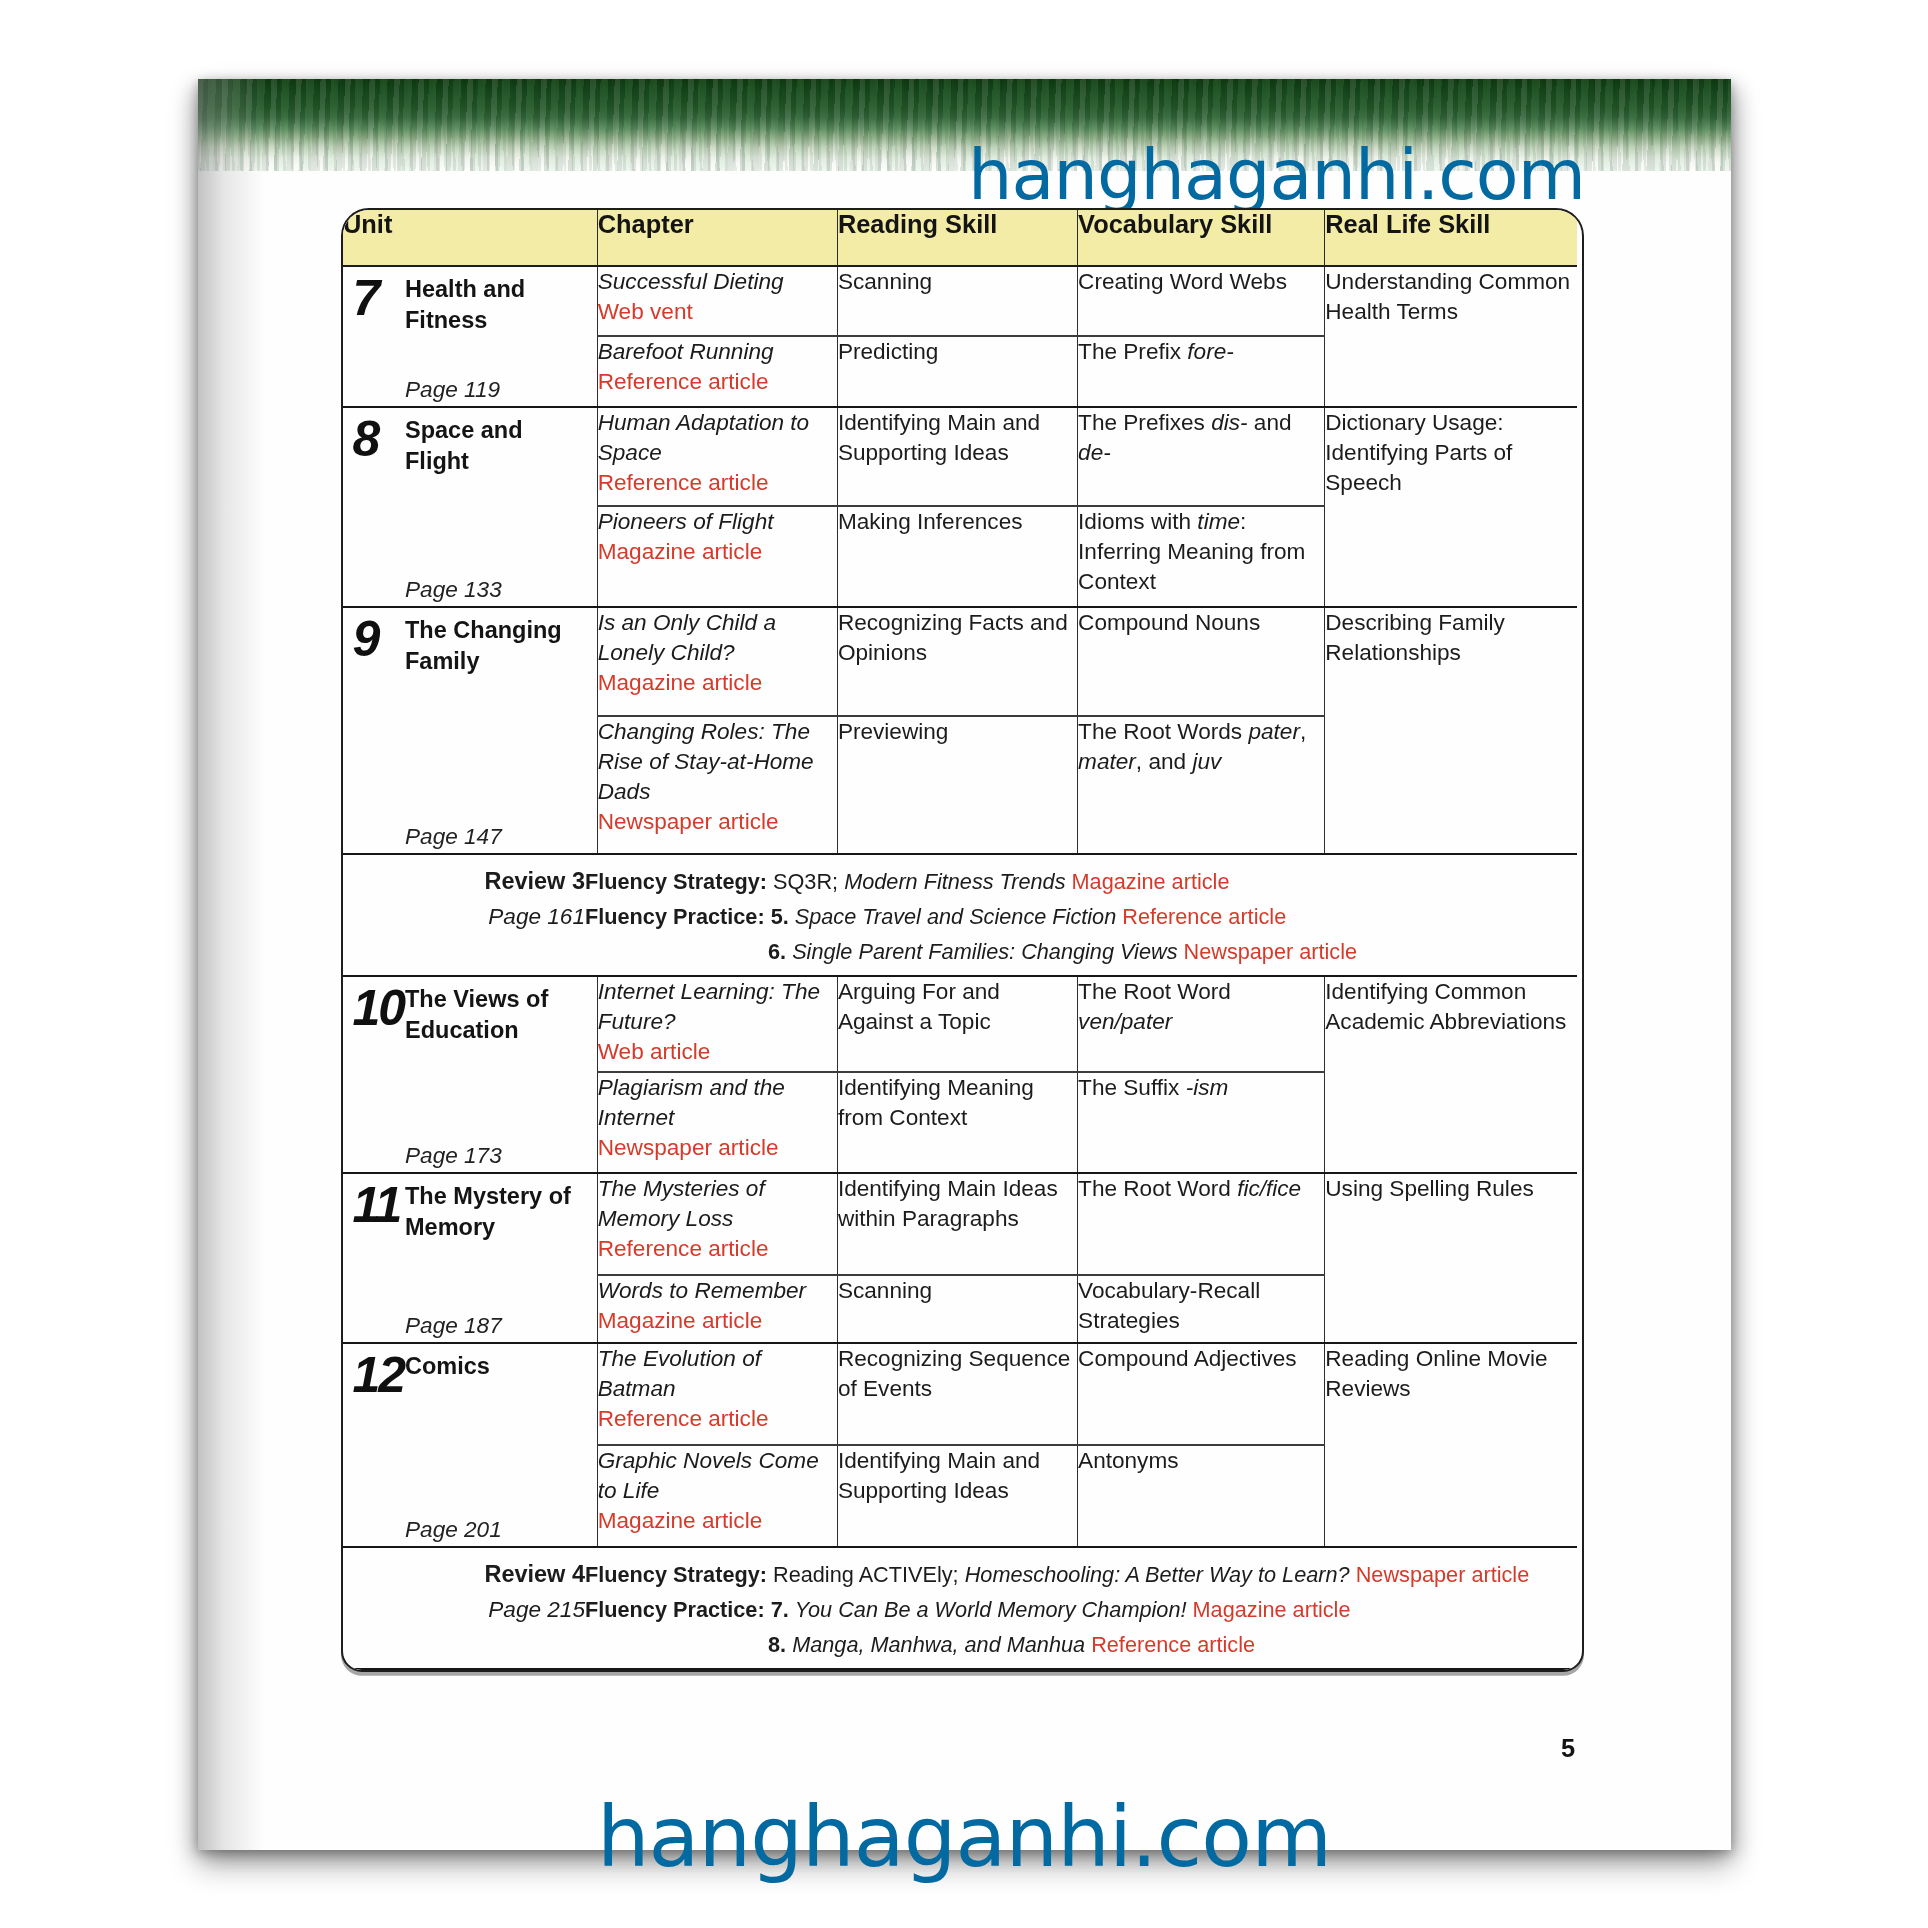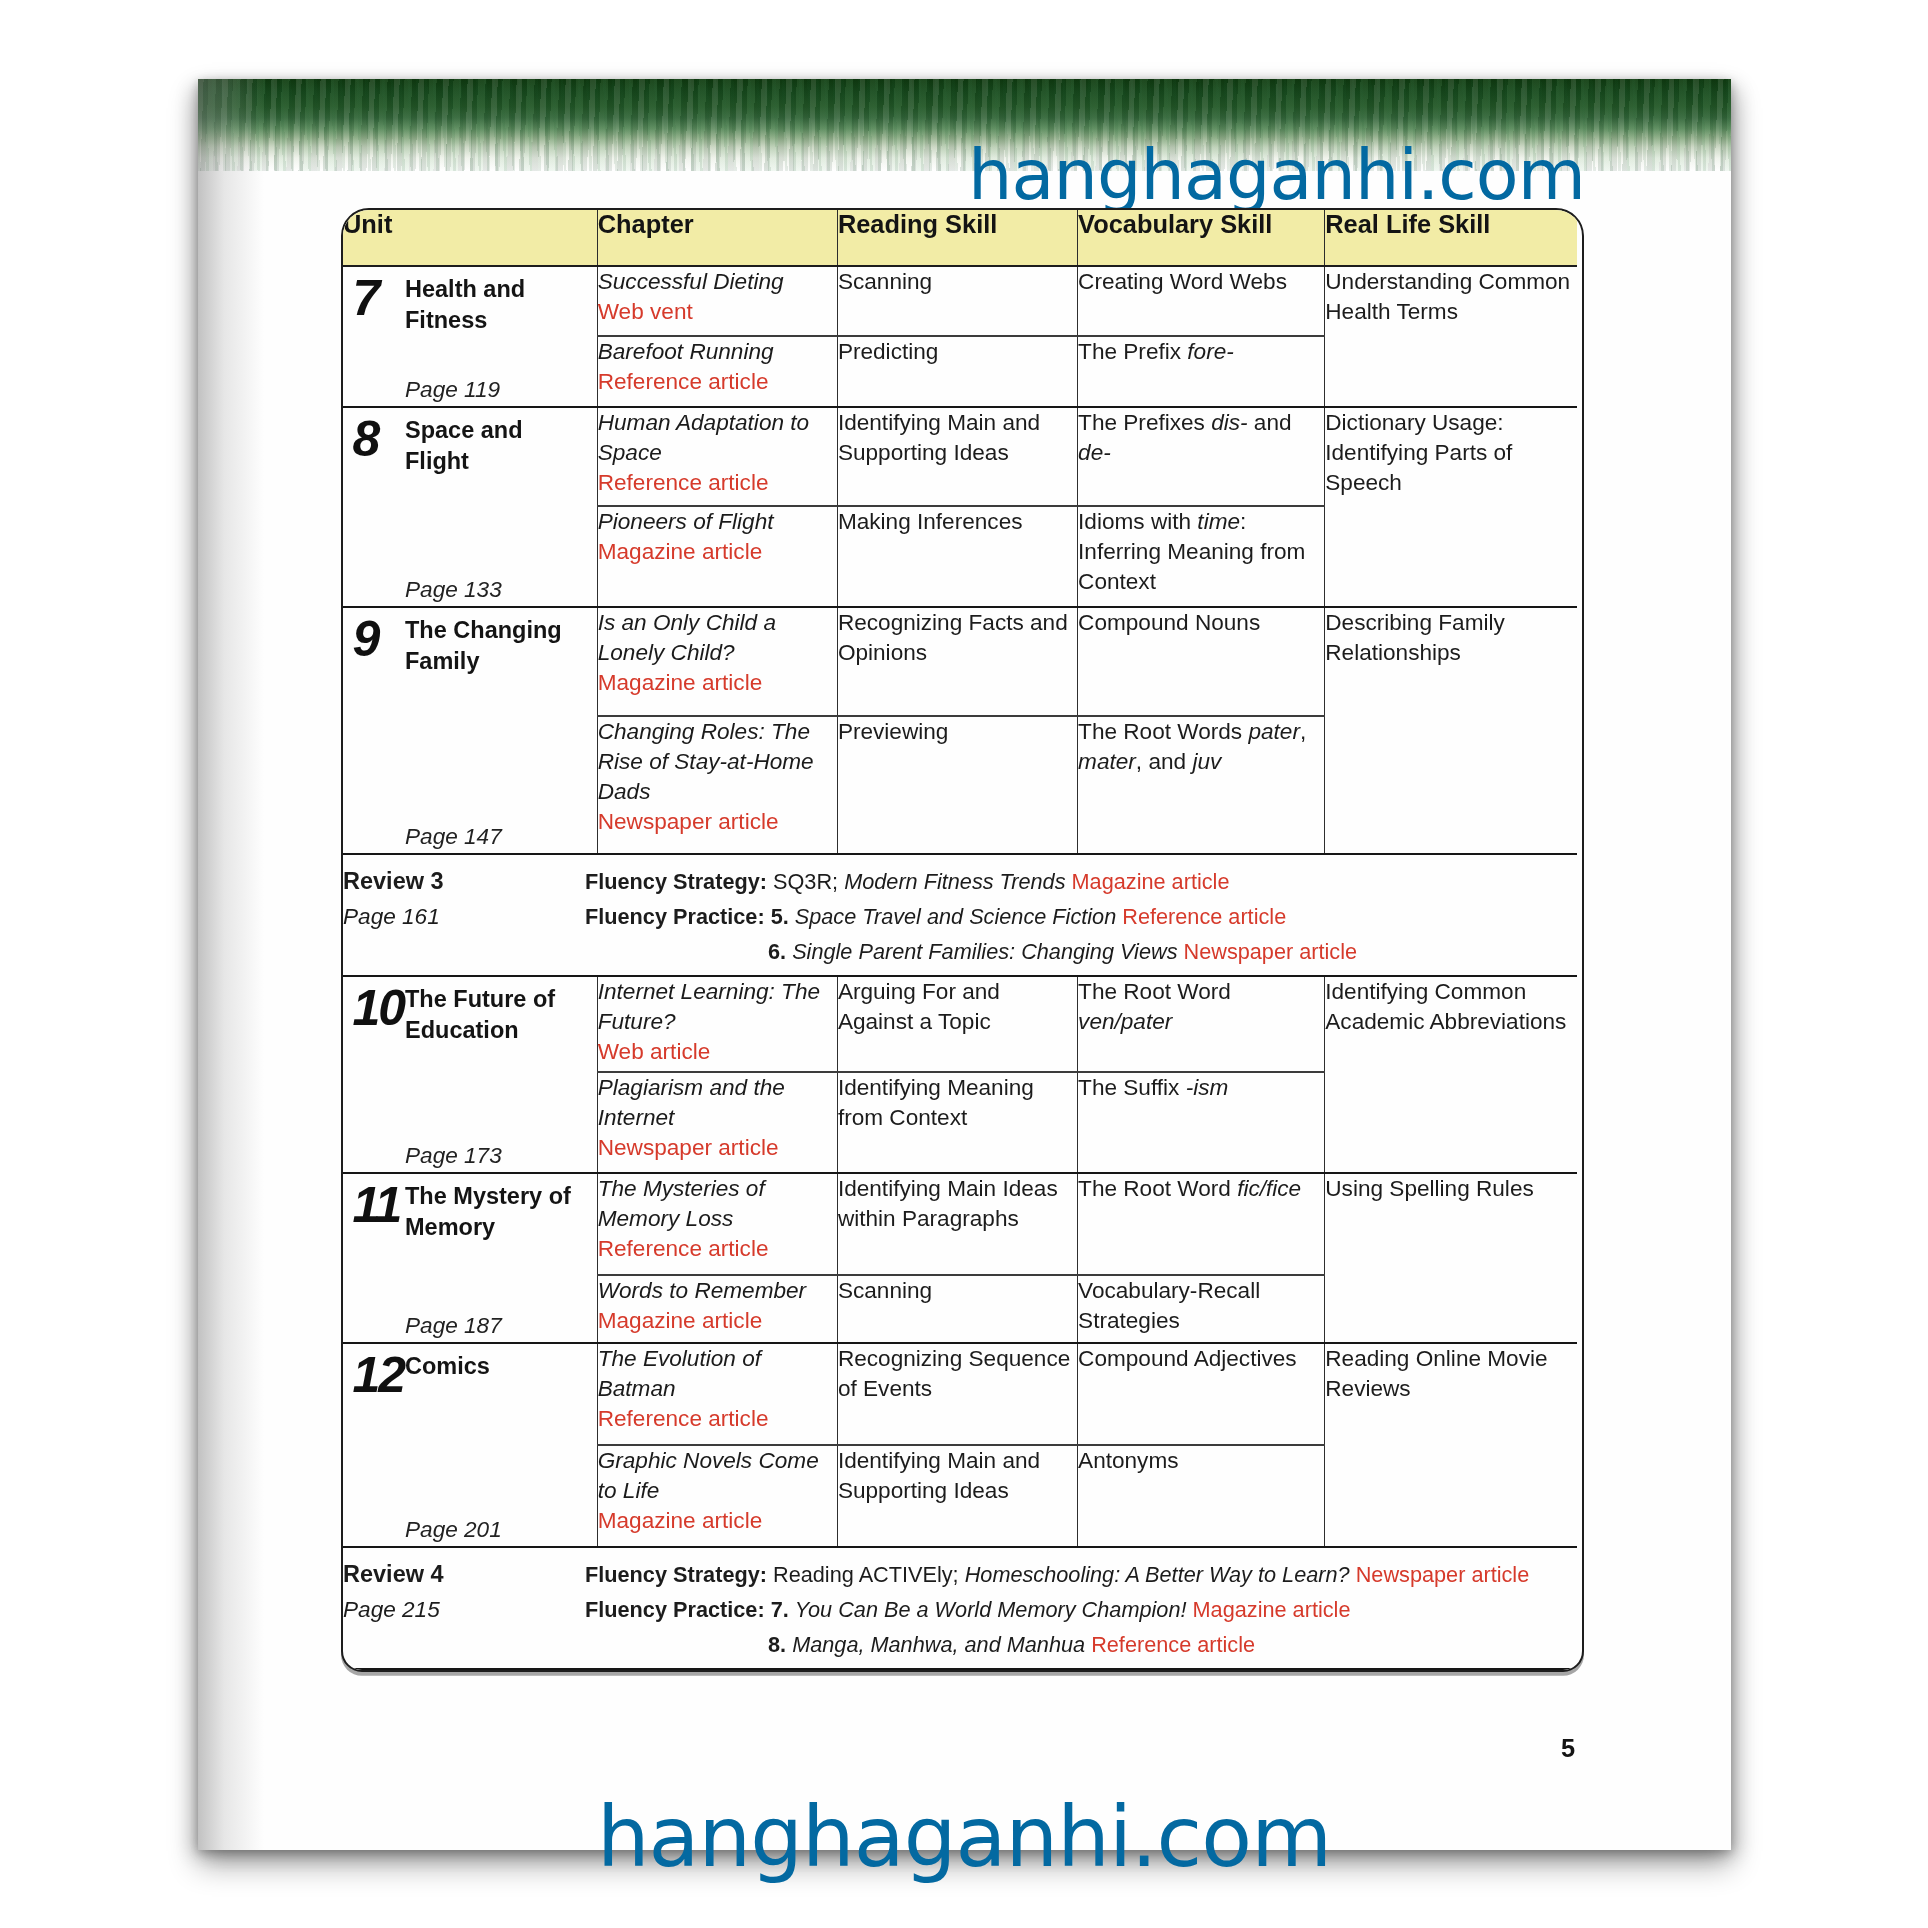--- a/index.html
+++ b/index.html
@@ -49,21 +49,21 @@
   td.cell-unit{position:relative;border-right:1.9px solid #2e2e2e;}
   .unit-num{position:absolute;left:9.4px;top:1.9px;font-size:50px;font-weight:bold;font-style:italic;color:#101010;letter-spacing:-1.9px;}
   .unit-title{margin:6.6px 5.6px 0 62px;font-size:23.5px;font-weight:bold;line-height:31px;color:#141414;}
   .unit-page{position:absolute;left:62px;bottom:3px;font-size:22.6px;font-style:italic;color:#222;}
   .ch-title{font-style:italic;color:#1b1b1b;}
   .red{color:#d63a2b;}
   .ch-src{color:#d63a2b;}
   td.cell i{font-style:italic;}
   tr.review-row td{border-top:2.8px solid #161616;border-bottom:2.8px solid #161616;}
   .review-flex{display:flex;padding:9.4px 0 5.6px 0;}
-  .rev-left{flex:0 0 242px;box-sizing:border-box;}
+  .rev-left{flex:0 0 242px;box-sizing:border-box;text-align:right;}
   .rev-label{font-size:23.5px;font-weight:bold;line-height:35px;}
   .rev-page{font-size:22.6px;font-style:italic;line-height:35px;}
   .rev-lines{flex:1;}
   .rev-line{font-size:21.7px;line-height:35px;white-space:nowrap;}
   .rev-line.indent{margin-left:183px;}
 </style>
 </head>
 <body>
 
 <div class="page">
@@ -167,21 +167,21 @@
                   <div class="rev-line"><b>Fluency Strategy:</b> SQ3R; <i>Modern Fitness Trends</i> <span class="red">Magazine article</span></div>
                   <div class="rev-line"><b>Fluency Practice: 5.</b> <i>Space Travel and Science Fiction</i> <span class="red">Reference article</span></div>
                   <div class="rev-line indent"><b>6.</b> <i>Single Parent Families: Changing Views</i> <span class="red">Newspaper article</span></div>
                 </div>
               </div>
             </td>
           </tr>
           <tr class="unit-start" style="height: 96px;">
             <td class="cell-unit" rowspan="2">
               <div class="unit-num">10</div>
-              <div class="unit-title">The Future of Education</div>
+              <div class="unit-title">The Views of Education</div>
               <div class="unit-page">Page 173</div>
             </td>
             <td class="cell">
               <div class="ch-title"><i>Internet Learning: The Future?</i></div>
               <div class="ch-src">Web article</div>
             </td>
             <td class="cell">Arguing For and Against a Topic</td>
             <td class="cell">The Root Word <i>ven/pater</i></td>
             <td class="cell last-col" rowspan="2">Identifying Common Academic Abbreviations</td>
           </tr>

